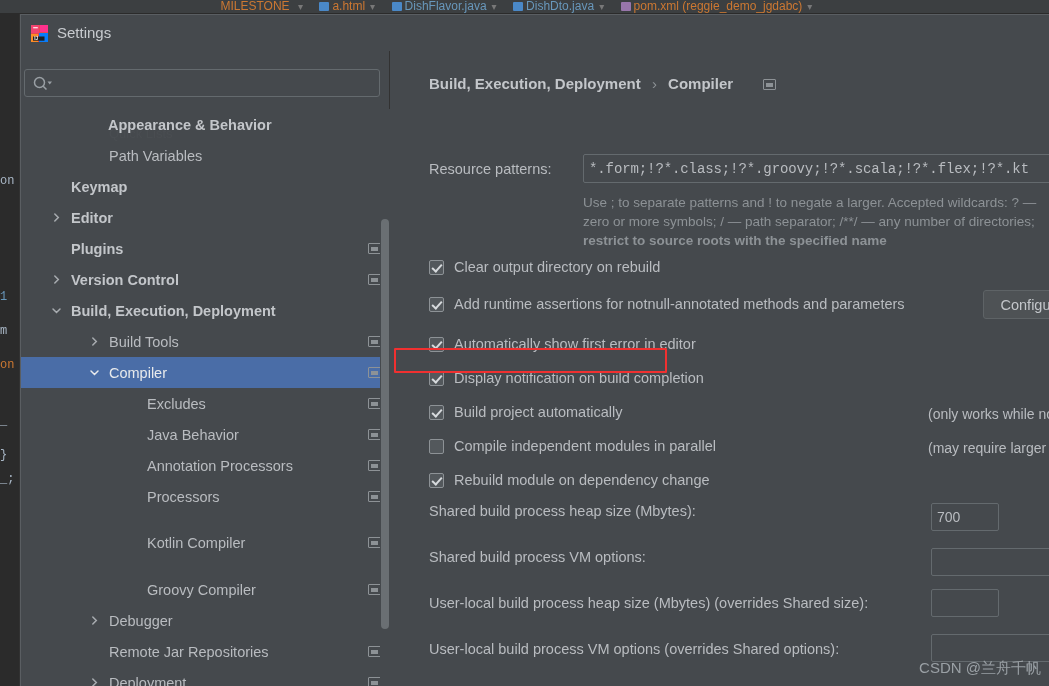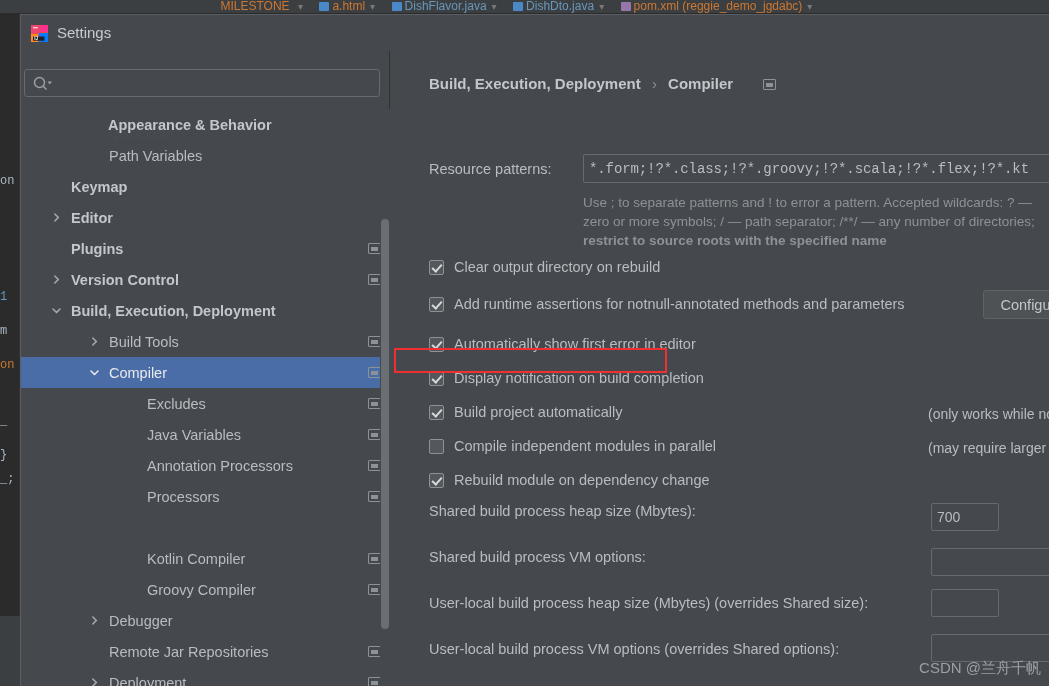--- a/index.html
+++ b/index.html
@@ -23,21 +23,21 @@
     font-size: 12px; color: #cc7832; padding: 0 6px; vertical-align: top;
   }
   .ide-tab.blue { color: #6897bb; }
   .ide-tab .tabicon {
     display: inline-block; width: 10px; height: 9px; margin-right: 3px;
     background: #4a88c7; border-radius: 1px; vertical-align: middle;
   }
   .ide-tab .tabicon.purple { background: #9876aa; }
   .ide-tab .chev { color: #787878; margin-left: 5px; font-size: 10px; }
   .ide-left-col {
-    position: absolute; left: 0; top: 14px; width: 20px; height: 602px;
+    position: absolute; left: 0; top: 14px; width: 20px; height: 672px;
     background: #2b2b2b; border-right: 1px solid #323232;
     overflow: hidden;
   }
   .ide-frag {
     position: absolute; left: 0; font-size: 12px;
     font-family: "Liberation Mono", monospace; white-space: nowrap;
   }
 
   
   .dialog {
@@ -290,32 +290,32 @@
               </svg>
             </span>
             <span class="tree-label" style="left: 88px;">Compiler</span>
             <span class="cfg-icon"></span>
           </div>
           <div class="tree-row" style="top: 279px;">
             <span class="tree-label" style="left: 126px;">Excludes</span>
             <span class="cfg-icon"></span>
           </div>
           <div class="tree-row" style="top: 310px;">
-            <span class="tree-label" style="left: 126px;">Java Variables</span>
+            <span class="tree-label" style="left: 126px;">Java Behavior</span>
             <span class="cfg-icon"></span>
           </div>
           <div class="tree-row" style="top: 341px;">
             <span class="tree-label" style="left: 126px;">Annotation Processors</span>
             <span class="cfg-icon"></span>
           </div>
           <div class="tree-row" style="top: 372px;">
             <span class="tree-label" style="left: 126px;">Processors</span>
             <span class="cfg-icon"></span>
           </div>
-          <div class="tree-row" style="top: 434px;">
+          <div class="tree-row" style="top: 418px;">
             <span class="tree-label" style="left: 126px;">Kotlin Compiler</span>
             <span class="cfg-icon"></span>
           </div>
           <div class="tree-row" style="top: 465px;">
             <span class="tree-label" style="left: 126px;">Groovy Compiler</span>
             <span class="cfg-icon"></span>
           </div>
           <div class="tree-row" style="top: 496px;">
             <span class="tree-arrow" style="left: 66px;">
               <svg width="11" height="11" viewBox="0 0 11 11">
@@ -349,21 +349,21 @@
         <span>Build, Execution, Deployment</span>
         <span class="sep">›</span>
         <span>Compiler</span>
       </div>
       <span class="bc-cfg-icon"></span>
 
       <span class="field-label" style="left:38px; top:110px;">Resource patterns:</span>
       <input class="txtfield mono" style="left: 192px; top: 103px; width: 478px; height: 29px;" value="*.form;!?*.class;!?*.groovy;!?*.scala;!?*.flex;!?*.kt">
 
       <div class="hint" style="left:192px; top:142px;">
-        <span>Use ; to separate patterns and ! to error a pattern. Accepted wildcards: ? —</span>
+        <span>Use ; to separate patterns and ! to negate a larger. Accepted wildcards: ? —</span>
       </div>
       <div class="hint" style="left:192px; top:161px;">
         <span>zero or more symbols; / — path separator; /**/ — any number of directories;</span>
       </div>
       <div class="hint" style="left:192px; top:180px;font-weight:bold;">
         <span>restrict to source roots with the specified name</span>
       </div>
 
       <div class="cbrow" style="left:38px; top:245px;">
         <span class="cbox checked"></span>

